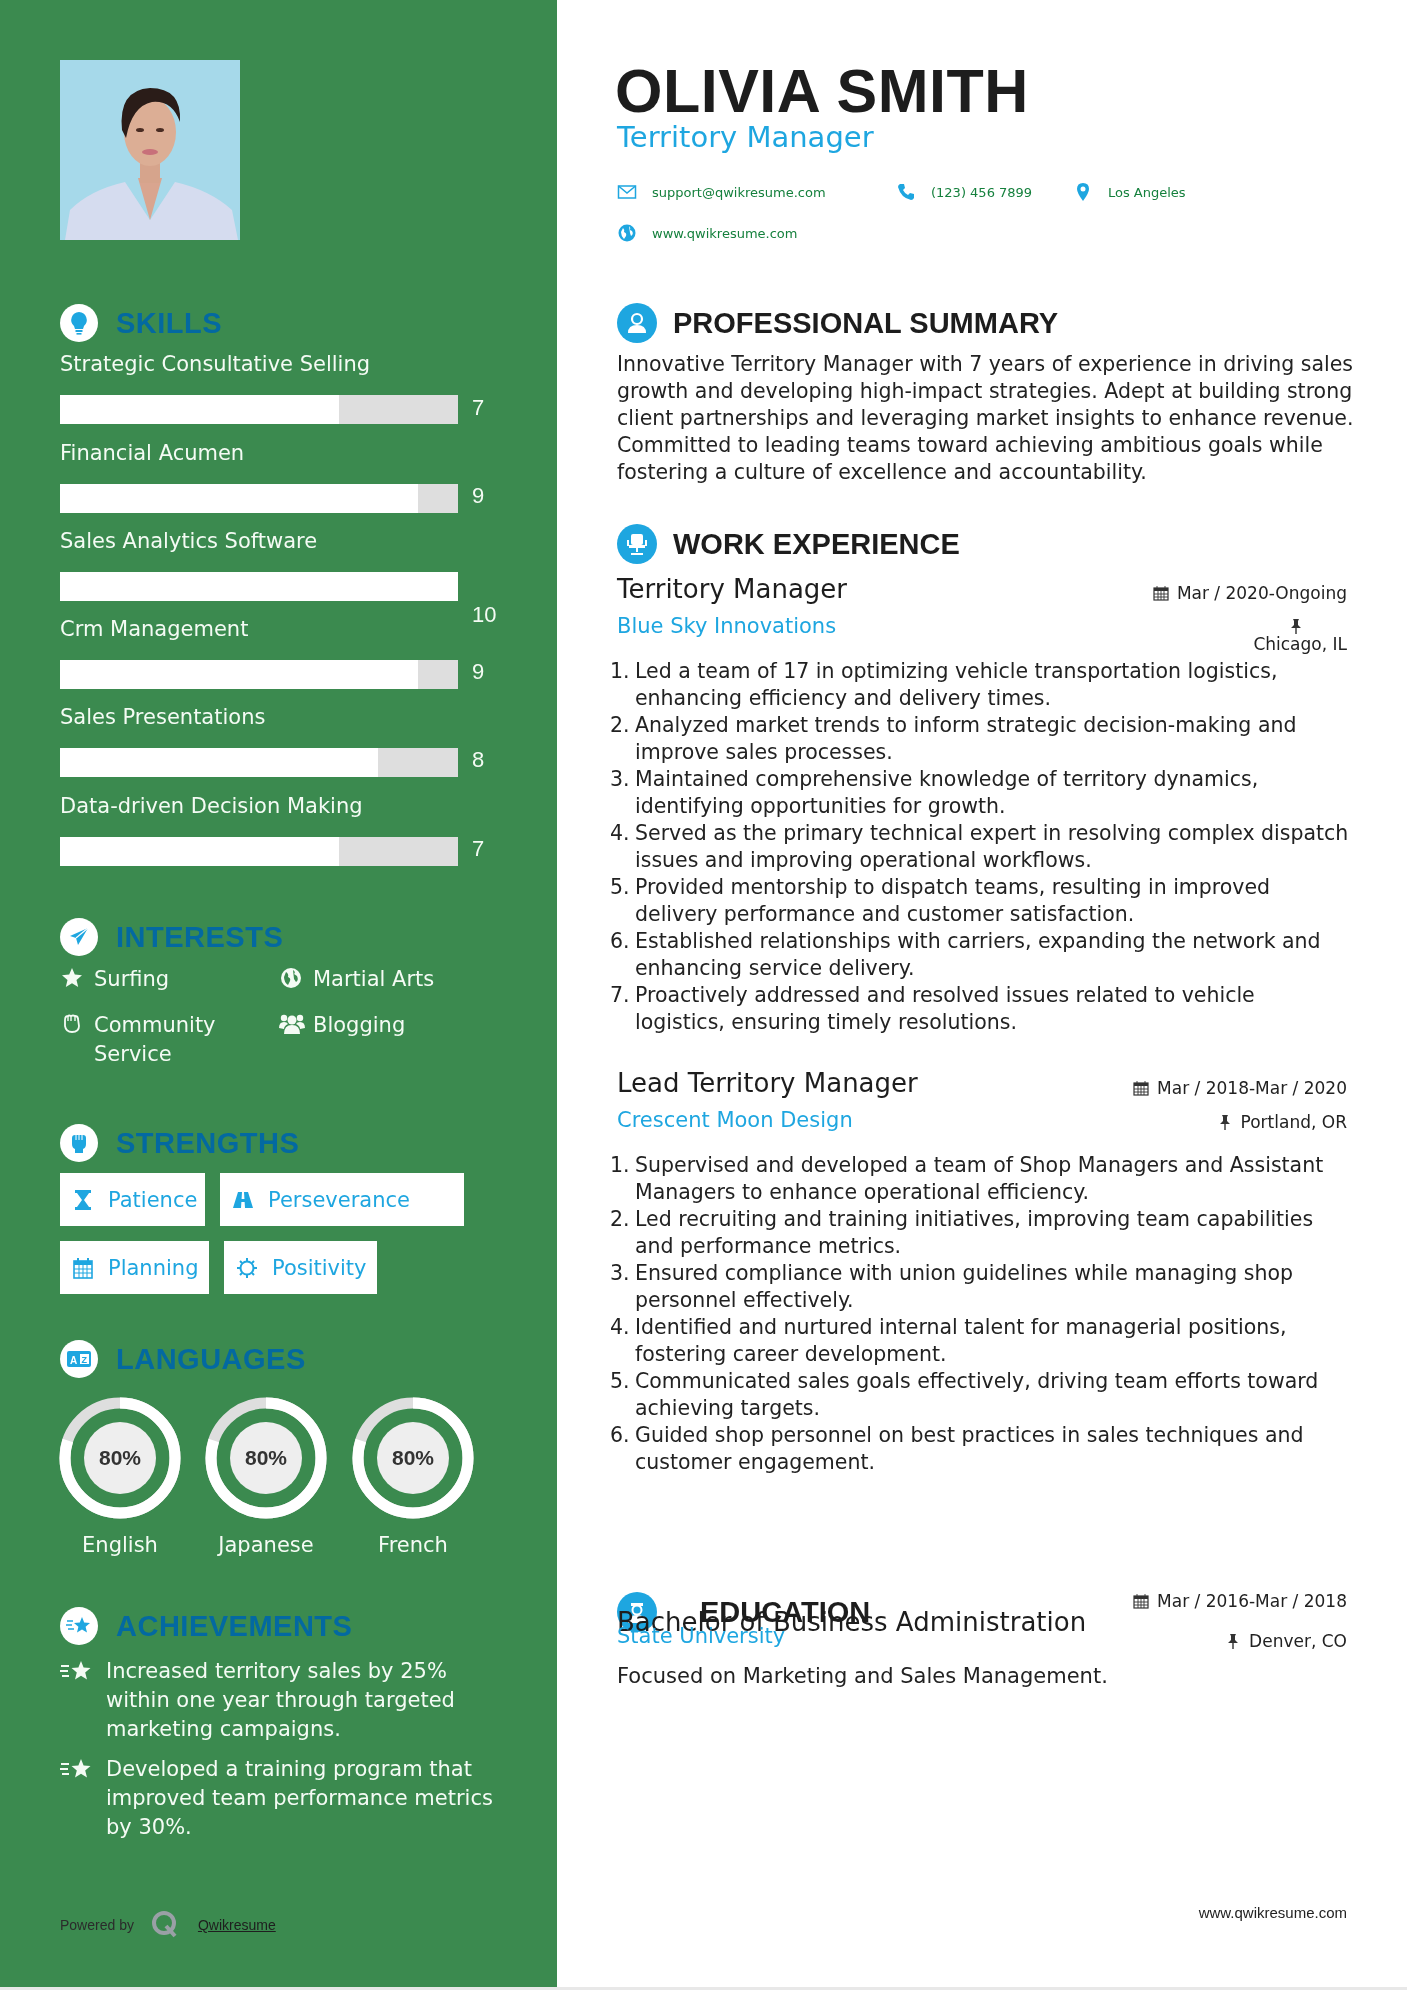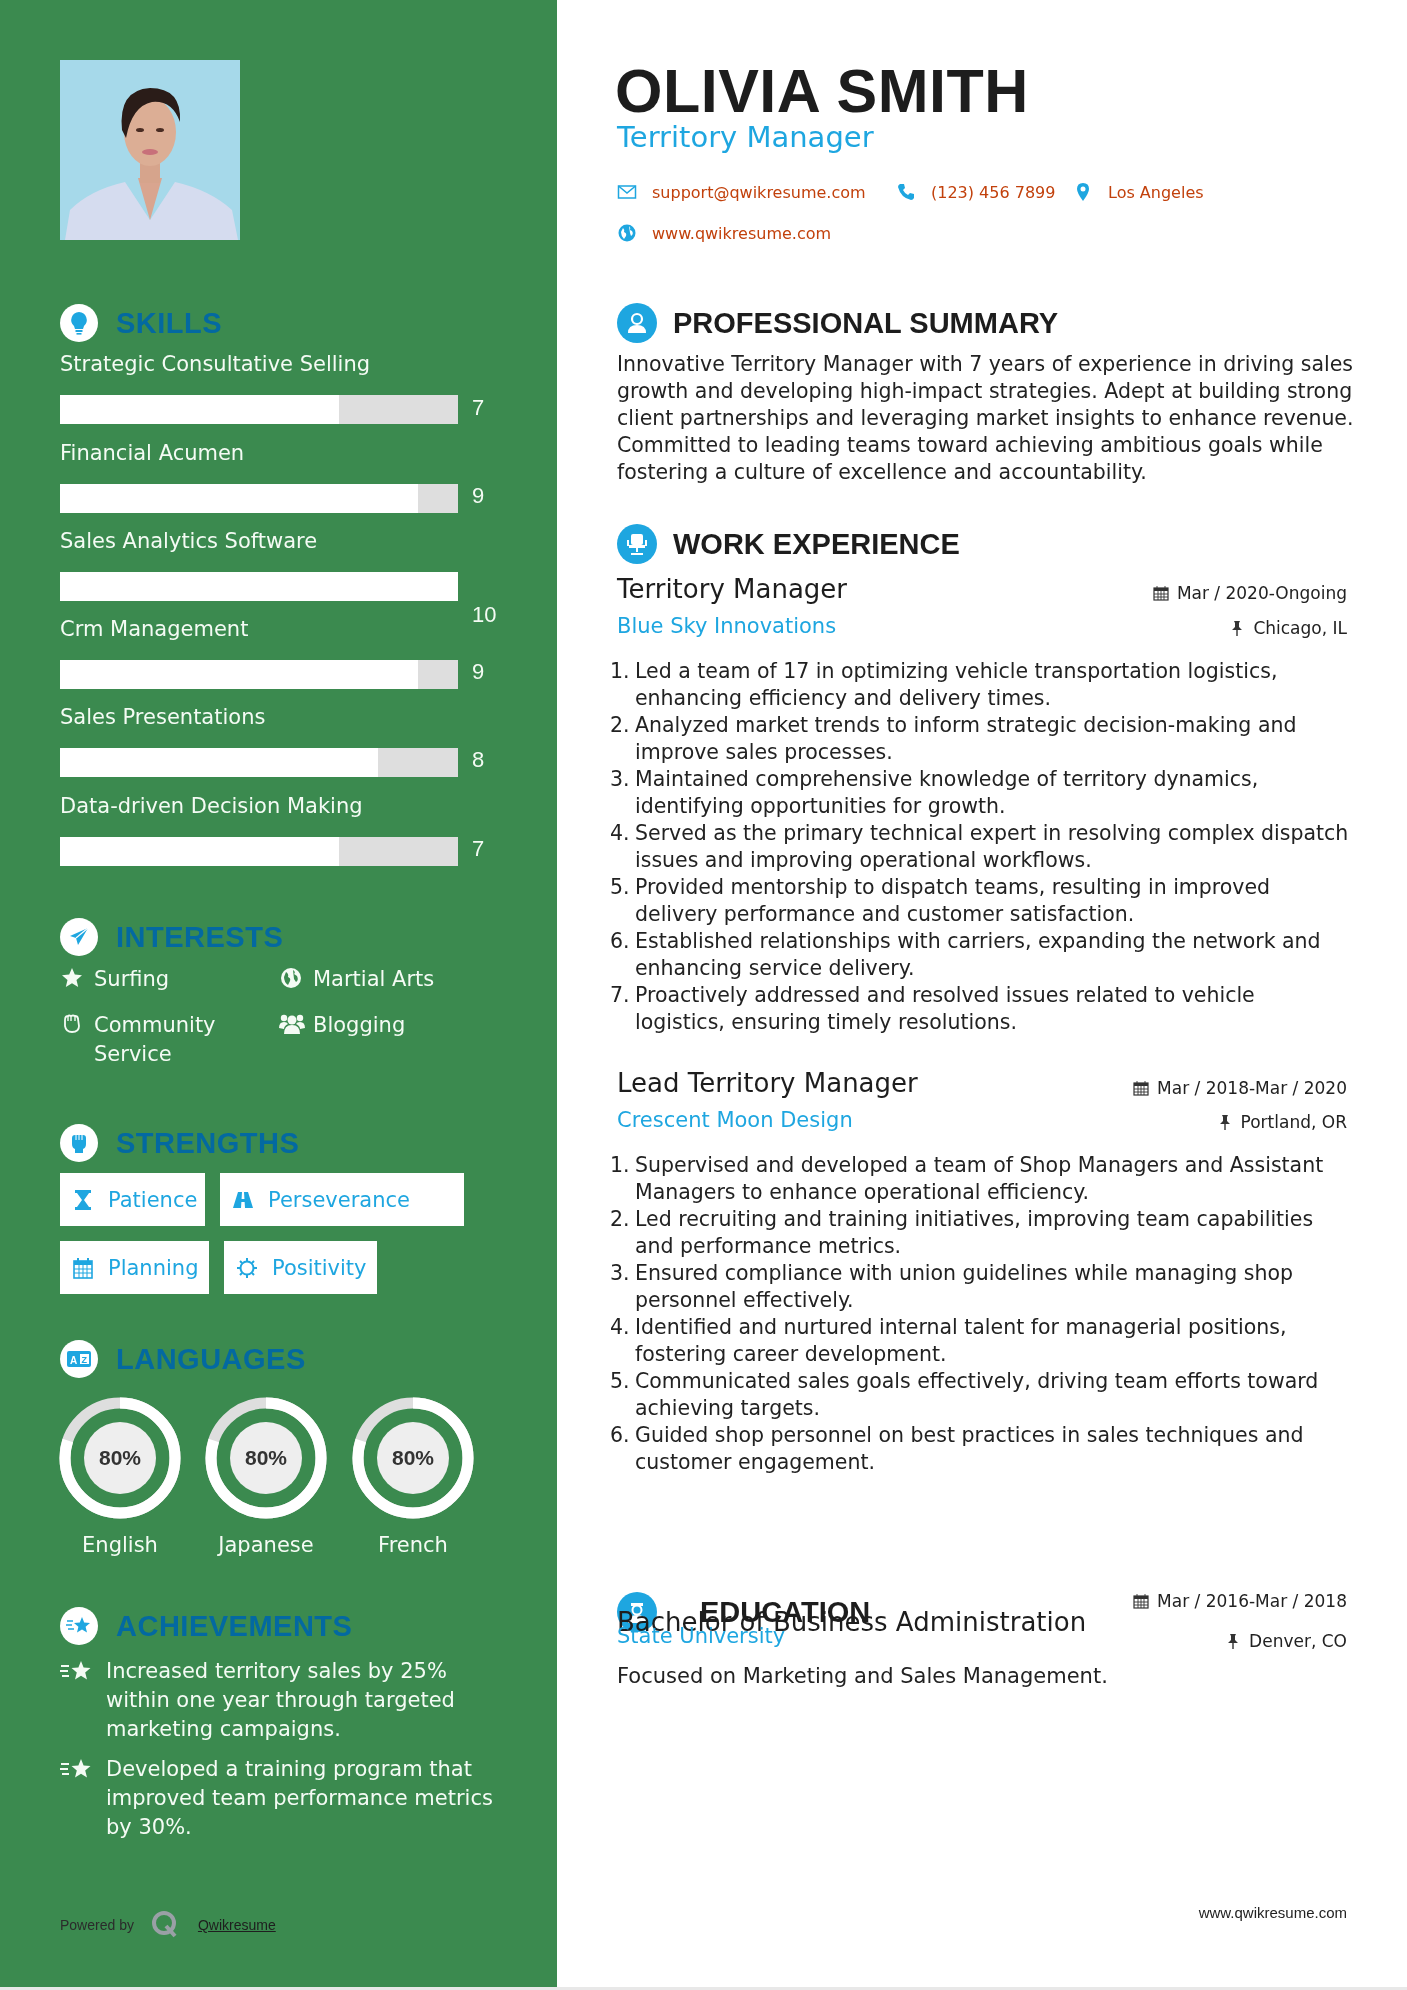--- a/index.html
+++ b/index.html
@@ -36,21 +36,21 @@
   .ach { position: absolute; left: 60px; width: 440px; display: flex; font-size: 21px; color: #f4fbf4; line-height: 29px; }
   .ach .aicon { width: 34px; height: 28px; margin-right: 12px; flex: none; }
 
   .powered { position: absolute; left: 60px; top: 1900px; height: 50px; display: flex; align-items: center; font-size: 14px; color: #2b2b2b; font-family: "Liberation Sans", sans-serif; }
   .powered .qlogo { margin: 0 18px 0 16px; }
   .powered .qlink { text-decoration: underline; color: #1e1e1e; }
 
   
   .name { position: absolute; left: 615px; top: 56px; font-family: "Liberation Sans", sans-serif; font-weight: bold; font-size: 61px; color: #1d1d1d; letter-spacing: 0.5px; }
   .title { position: absolute; left: 617px; top: 120px; font-size: 29px; color: #1ea6e0; }
-  .contact { position: absolute; display: flex; align-items: center; font-size: 16px; color: #c2410c; height: 24px; }
+  .contact { position: absolute; display: flex; align-items: center; font-size: 13px; color: #15803d; height: 24px; }
   .contact .ct-icon { width: 20px; height: 20px; margin-right: 15px; flex: none; }
 
   .main-head { position: absolute; left: 617px; height: 42px; display: flex; align-items: center; }
   .main-head .hicon { width: 40px; height: 40px; border-radius: 50%; background: #1ea6e0; display: flex; align-items: center; justify-content: center; margin-right: 16px; }
   .main-head .htext { font-family: "Liberation Sans", sans-serif; font-weight: bold; font-size: 29px; color: #1d1d1d; }
 
   .summary { position: absolute; left: 617px; top: 351px; width: 740px; font-size: 20.5px; line-height: 27px; color: #222; }
 
   .job-title { position: absolute; left: 617px; font-size: 26px; color: #1d1d1d; }
   .job-company { position: absolute; left: 617px; font-size: 21px; color: #1ea6e0; }
@@ -353,21 +353,21 @@
 <div class="job-title" style="top:574px;">Territory Manager</div>
 <div class="job-meta" style="top:583px;">
   <span class="m-icon"><svg width="16" height="16" viewBox="0 0 16 16">
         <rect x="1" y="3" width="14" height="12" fill="none" stroke="#333" stroke-width="1.2"></rect>
         <rect x="1" y="3" width="14" height="3" fill="#333"></rect>
         <path d="M4 1 L4 4 M12 1 L12 4 M1 9 L15 9 M1 12 L15 12 M5 6 L5 15 M8 6 L8 15 M11 6 L11 15" stroke="#333" stroke-width="0.9"></path>
       </svg></span>
   <span>Mar / 2020-Ongoing</span>
 </div>
 <div class="job-company" style="top:614px;">Blue Sky Innovations</div>
-<div class="job-meta" style="top:618px;">
+<div class="job-meta" style="top:618px;flex-direction:column;">
   <span class="m-icon"><svg width="16" height="16" viewBox="0 0 16 16">
         <path d="M5 1 L11 1 L10 3 L10 7 L13 10 L3 10 L6 7 L6 3 Z" fill="#333"></path>
         <rect x="7.3" y="10" width="1.4" height="6" fill="#333"></rect>
       </svg></span>
   <span>Chicago, IL</span>
 </div>
 
 <ol class="job-list" style="top:658px;">
   <li>
       <span class="num">1.</span>

